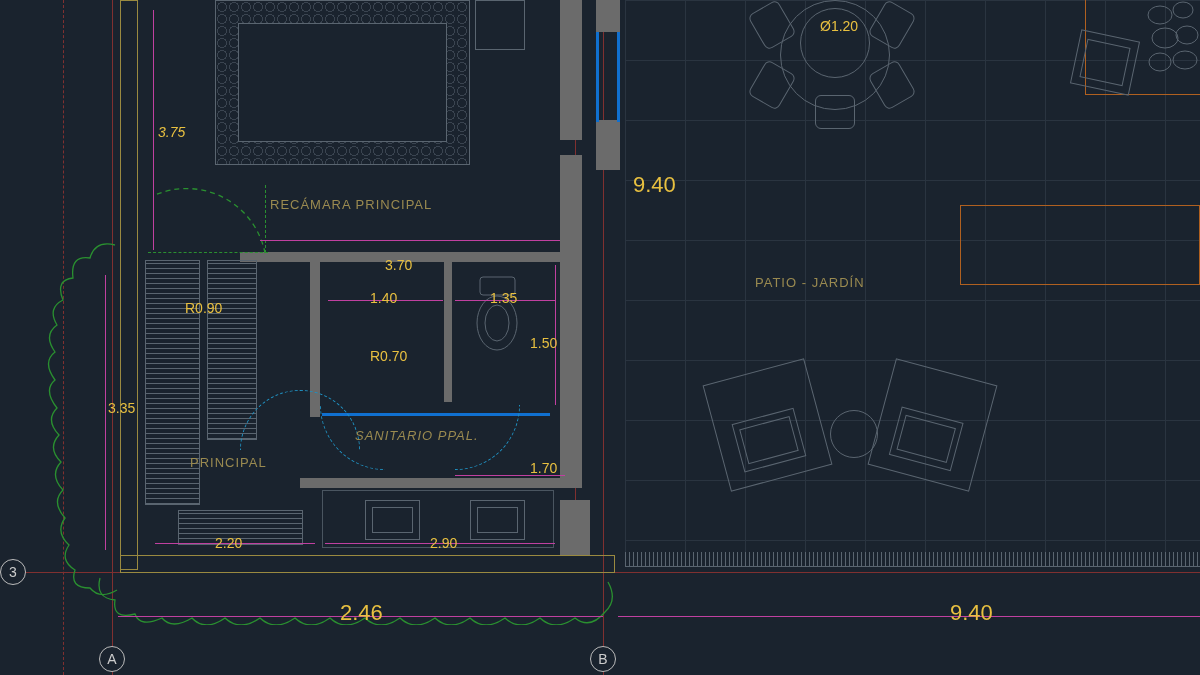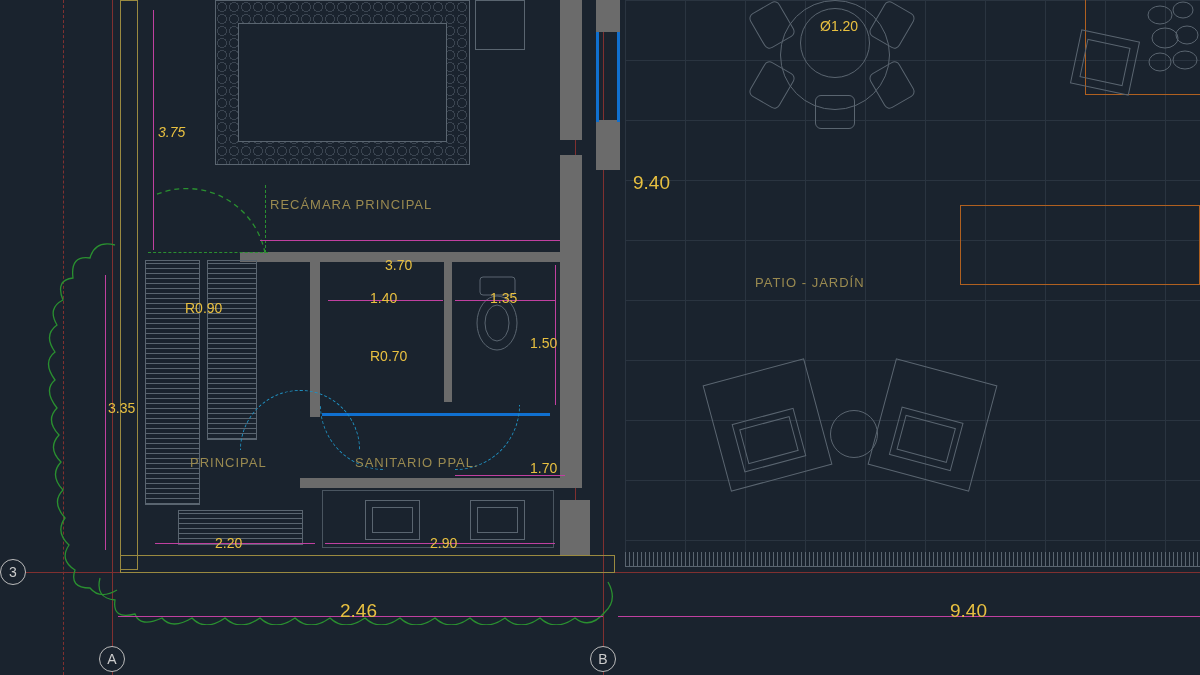--- a/index.html
+++ b/index.html
@@ -17,21 +17,21 @@
   .axis-v { position:absolute; top:0; bottom:0; width:0; border-left:1px solid #803030; }
   .axis-h { position:absolute; left:0; right:0; height:0; border-top:1px solid #803030; }
 
   
   .wall { position:absolute; background:#6b6b6b; }
   .wall-outline { position:absolute; border:1px solid #9a8a40; }
 
   
   .dim { position:absolute; color:#e8c040; font-size:14px; font-weight:400; white-space:nowrap; }
   .dim-sm { font-size:14px; }
-  .dim-lg { font-size:19px; }
+  .dim-lg { font-size:22px; }
 
   
   .dimline-h { position:absolute; height:0; border-top:1px solid #c040a0; }
   .dimline-v { position:absolute; width:0; border-left:1px solid #c040a0; }
 
   
   .room { position:absolute; color:#9a8a50; font-size:13px; letter-spacing:1px; white-space:nowrap; }
 
   
   .bubble {
@@ -216,21 +216,21 @@
   <div class="dimline-h" style="left:455px; top:300px; width:100px;"></div>
   <div class="dimline-v" style="left:555px; top:265px; height:140px;"></div>
   <div class="dimline-h" style="left:455px; top:475px; width:110px;"></div>
   <div class="dimline-h" style="left:155px; top:543px; width:160px;"></div>
   <div class="dimline-h" style="left:325px; top:543px; width:230px;"></div>
   <div class="dimline-h" style="left:118px; top:616px; width:485px;"></div>
   <div class="dimline-h" style="left:618px; top:616px; width:582px;"></div>
 
   <div class="room" style="left:270px; top:197px;">RECÁMARA PRINCIPAL</div>
   <div class="room" style="left:190px; top:455px;">PRINCIPAL</div>
-  <div class="room" style="left:355px; top:455px;">SANITARIO PPAL.</div>
+  <div class="room" style="left:355px; top:428px;font-style:italic;">SANITARIO PPAL.</div>
   <div class="room" style="left:755px; top:275px;">PATIO - JARDÍN</div>
 
   <div class="dim dim-sm" style="left:820px; top:18px;">Ø1.20</div>
   <div class="dim dim-lg" style="left:633px; top:172px;">9.40</div>
   <div class="dim" style="left:158px; top:124px;font-style:italic;">3.75</div>
   <div class="dim" style="left:108px; top:400px;">3.35</div>
   <div class="dim" style="left:385px; top:225px;margin-top:32px;">3.70</div>
   <div class="dim dim-sm" style="left:370px; top:290px;">1.40</div>
   <div class="dim dim-sm" style="left:490px; top:290px;">1.35</div>
   <div class="dim dim-sm" style="left:530px; top:335px;">1.50</div>

